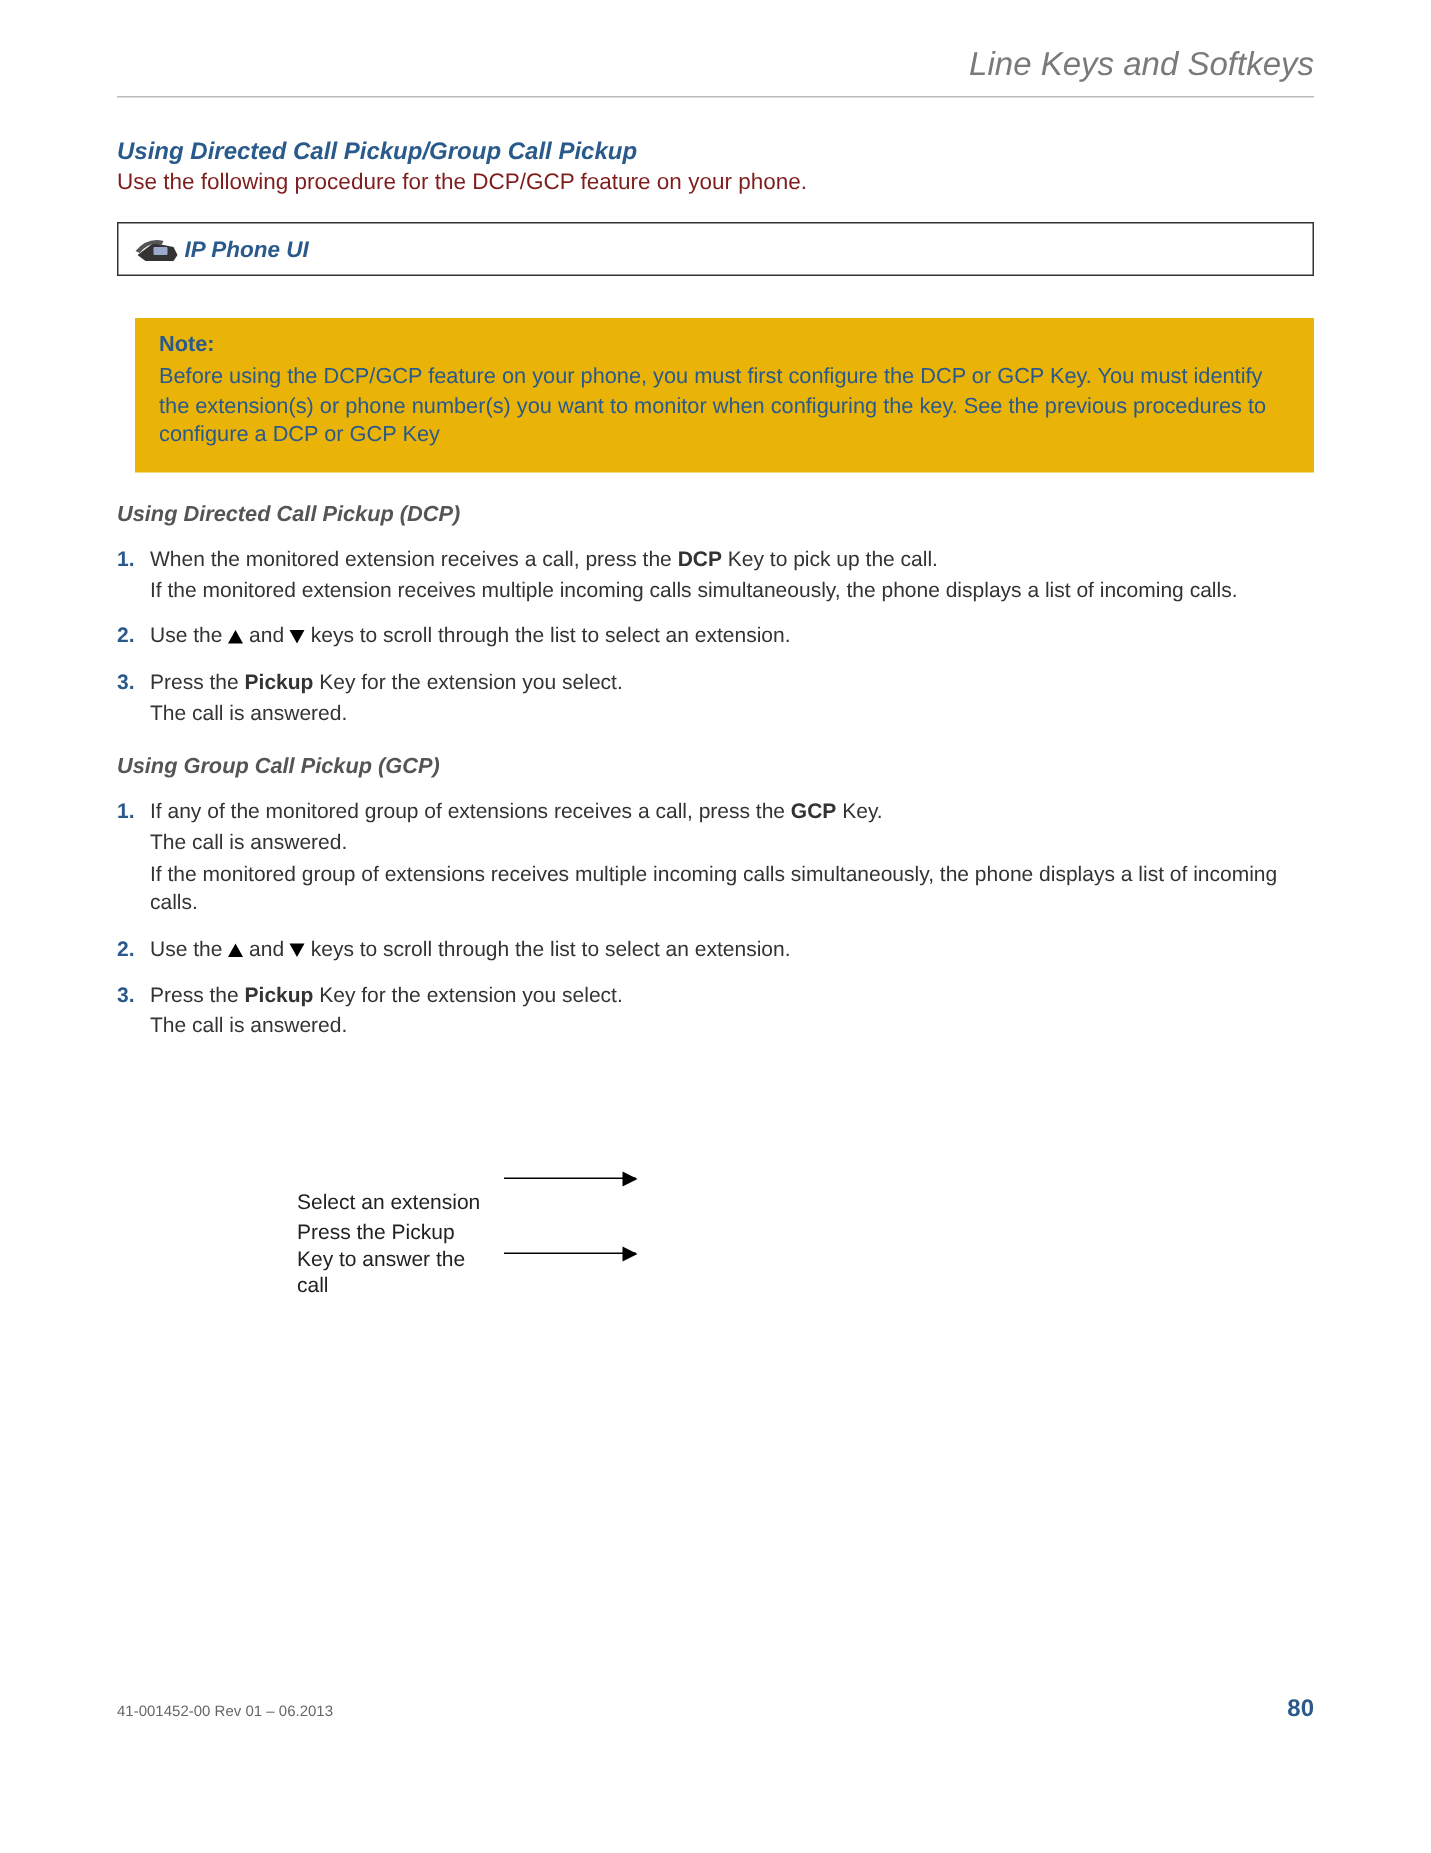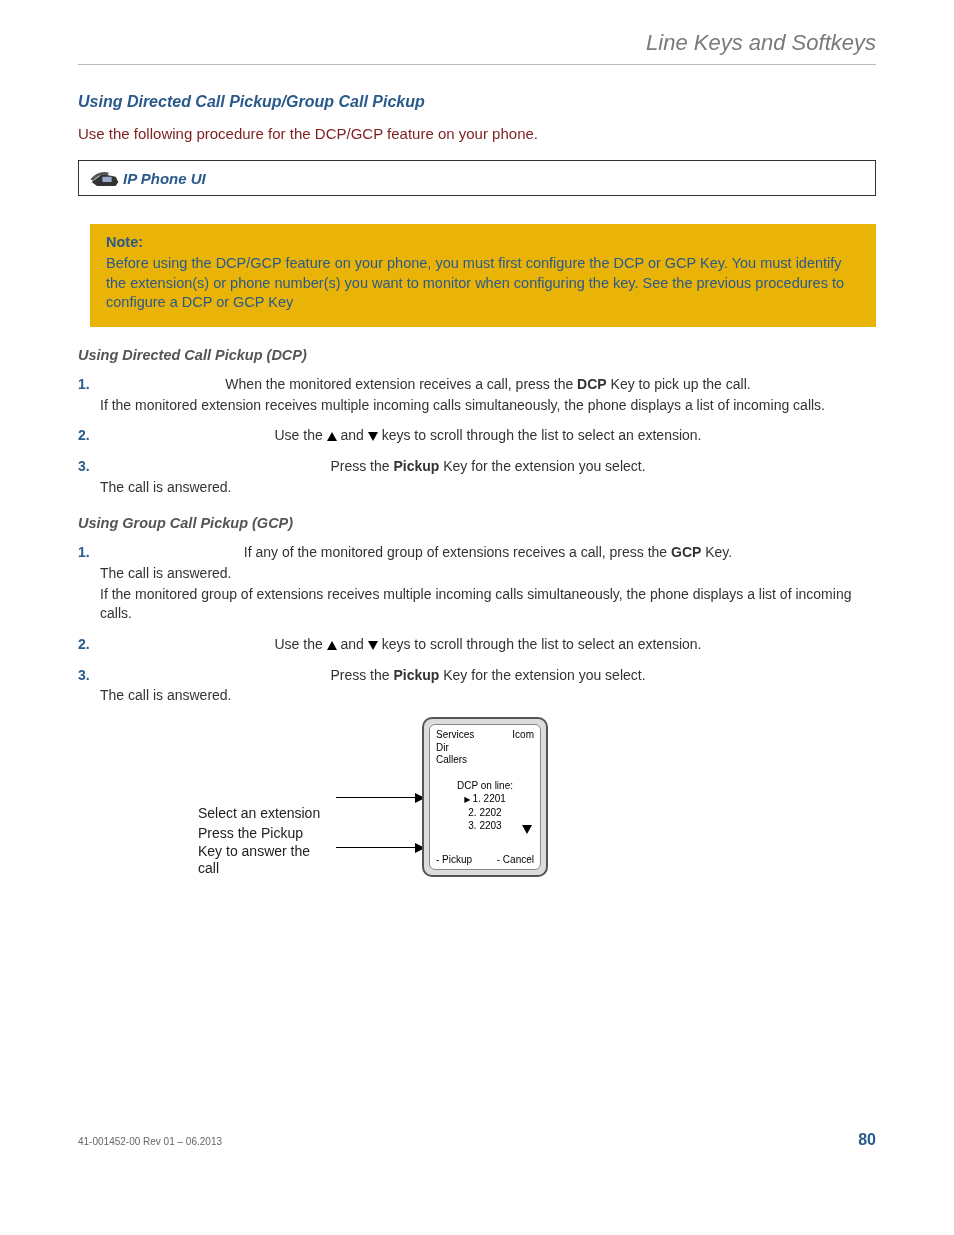--- a/index.html
+++ b/index.html
@@ -26,21 +26,21 @@
   .header-rule {
     border: none;
     border-top: 1px solid #bbb;
     margin-bottom: 28px;
   }
   .section-heading {
     color: #2a5a8b;
     font-style: italic;
     font-weight: 700;
     font-size: 16px;
-    margin-bottom: 14px;
+    margin-bottom: 2px;
   }
   .intro-text {
     color: #7f1d1d;
     font-size: 15px;
     margin-bottom: 18px;
   }
   .ui-box {
     border: 1px solid #333;
     display: flex;
     align-items: center;
@@ -96,21 +96,21 @@
     line-height: 1.35;
   }
   ol.steps > li::before {
     content: counter(step) ".";
     position: absolute;
     left: 0;
     top: 0;
     color: #2a5a8b;
     font-weight: 700;
   }
-  .step-text { display: block; text-align: center; }
+  .step-text { display: block; }
   .step-sub { display: block; margin-top: 2px; }
   .tri-up, .tri-down {
     display: inline-block;
     width: 0; height: 0;
     vertical-align: -1px;
   }
   .tri-up {
     border-left: 5px solid transparent;
     border-right: 5px solid transparent;
     border-bottom: 9px solid #000;
@@ -298,38 +298,19 @@
       <span class="step-sub">The call is answered.</span>
     </li>
   </ol>
 
   <div class="diagram">
     <div class="diagram-label lbl1">Select an extension</div>
     <div class="diagram-label lbl2">Press the Pickup Key to answer the call</div>
     <div class="arrow-line line1"></div>
     <div class="arrow-line line2"></div>
 
-    <div class="phone-screen-outer">
-      <div class="phone-screen-inner">
-        <div class="ps-top-left">
-          <div>Services</div>
-          <div>Dir</div>
-          <div>Callers</div>
-        </div>
-        <div class="ps-top-right">Icom</div>
-        <div class="ps-mid">
-          <div>DCP on line:</div>
-          <div class="sel-row">1. 2201</div>
-          <div>2. 2202</div>
-          <div>3. 2203</div>
-        </div>
-        <div class="ps-down-arrow"></div>
-        <div class="ps-bottom-left">- Pickup</div>
-        <div class="ps-bottom-right">- Cancel</div>
-      </div>
-    </div>
   </div>
 </div>
 
 <div class="footer">
   <span>41-001452-00 Rev 01 – 06.2013</span>
   <span class="pg">80</span>
 </div>
 
 </body></html>

